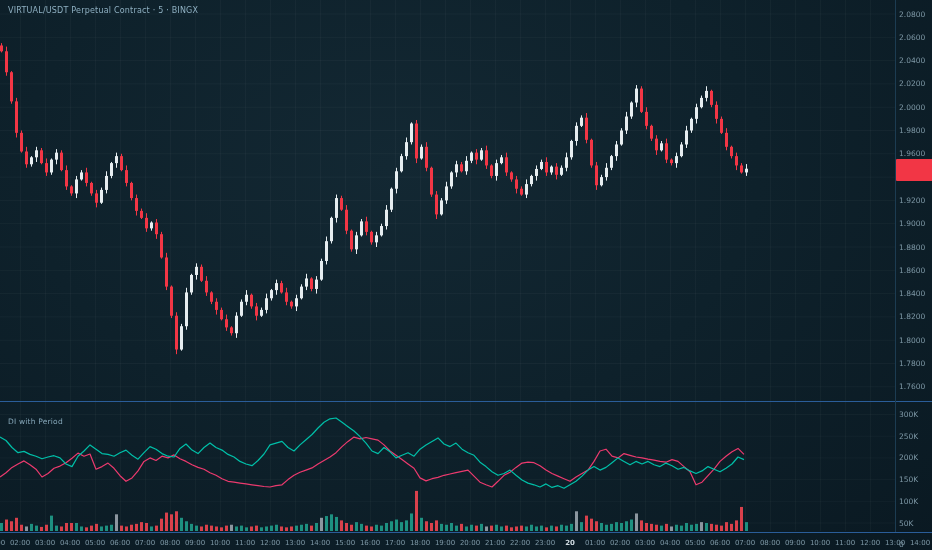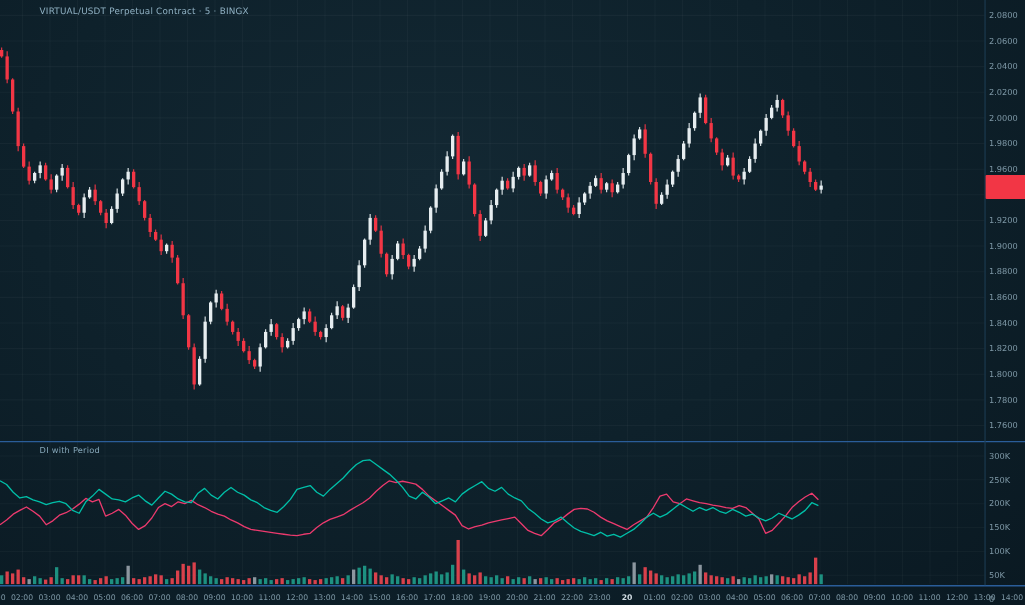--- a/index.html
+++ b/index.html
@@ -2,23 +2,23 @@
 <html><head>
 <meta charset="utf-8">
 <style>
   html,body{margin:0;padding:0;background:#060e13;}
   #app{
     position:relative;width:932px;height:550px;overflow:hidden;
     background:radial-gradient(ellipse at 42% 30%, #132833 0%, #0e212b 48%, #0a1922 100%);
     font-family:"DejaVu Sans","Liberation Sans",sans-serif;
   }
   #chart-svg{position:absolute;left:0;top:0;}
-  .overlay-label{position:absolute;font-size:8px;letter-spacing:0.2px;color:#8fb0c2;margin-left:28px;}
+  .overlay-label{position:absolute;font-size:8px;letter-spacing:0.2px;color:#8fb0c2;}
   #symbol-title{left:8px;top:6px;}
-  #indicator-title{left:8px;top:405px;font-size:7.5px;color:#86a7b9;}
+  #indicator-title{left:8px;top:417px;font-size:7.5px;color:#86a7b9;}
   #price-tag{
     position:absolute;left:896px;top:159px;width:35px;height:22px;
     color:#ffffff;text-align:center;font-size:7.5px;font-weight:bold;line-height:11px;
     border-radius:1px;
   }
 </style>
 </head>
 <body>
 
 <div id="app">

